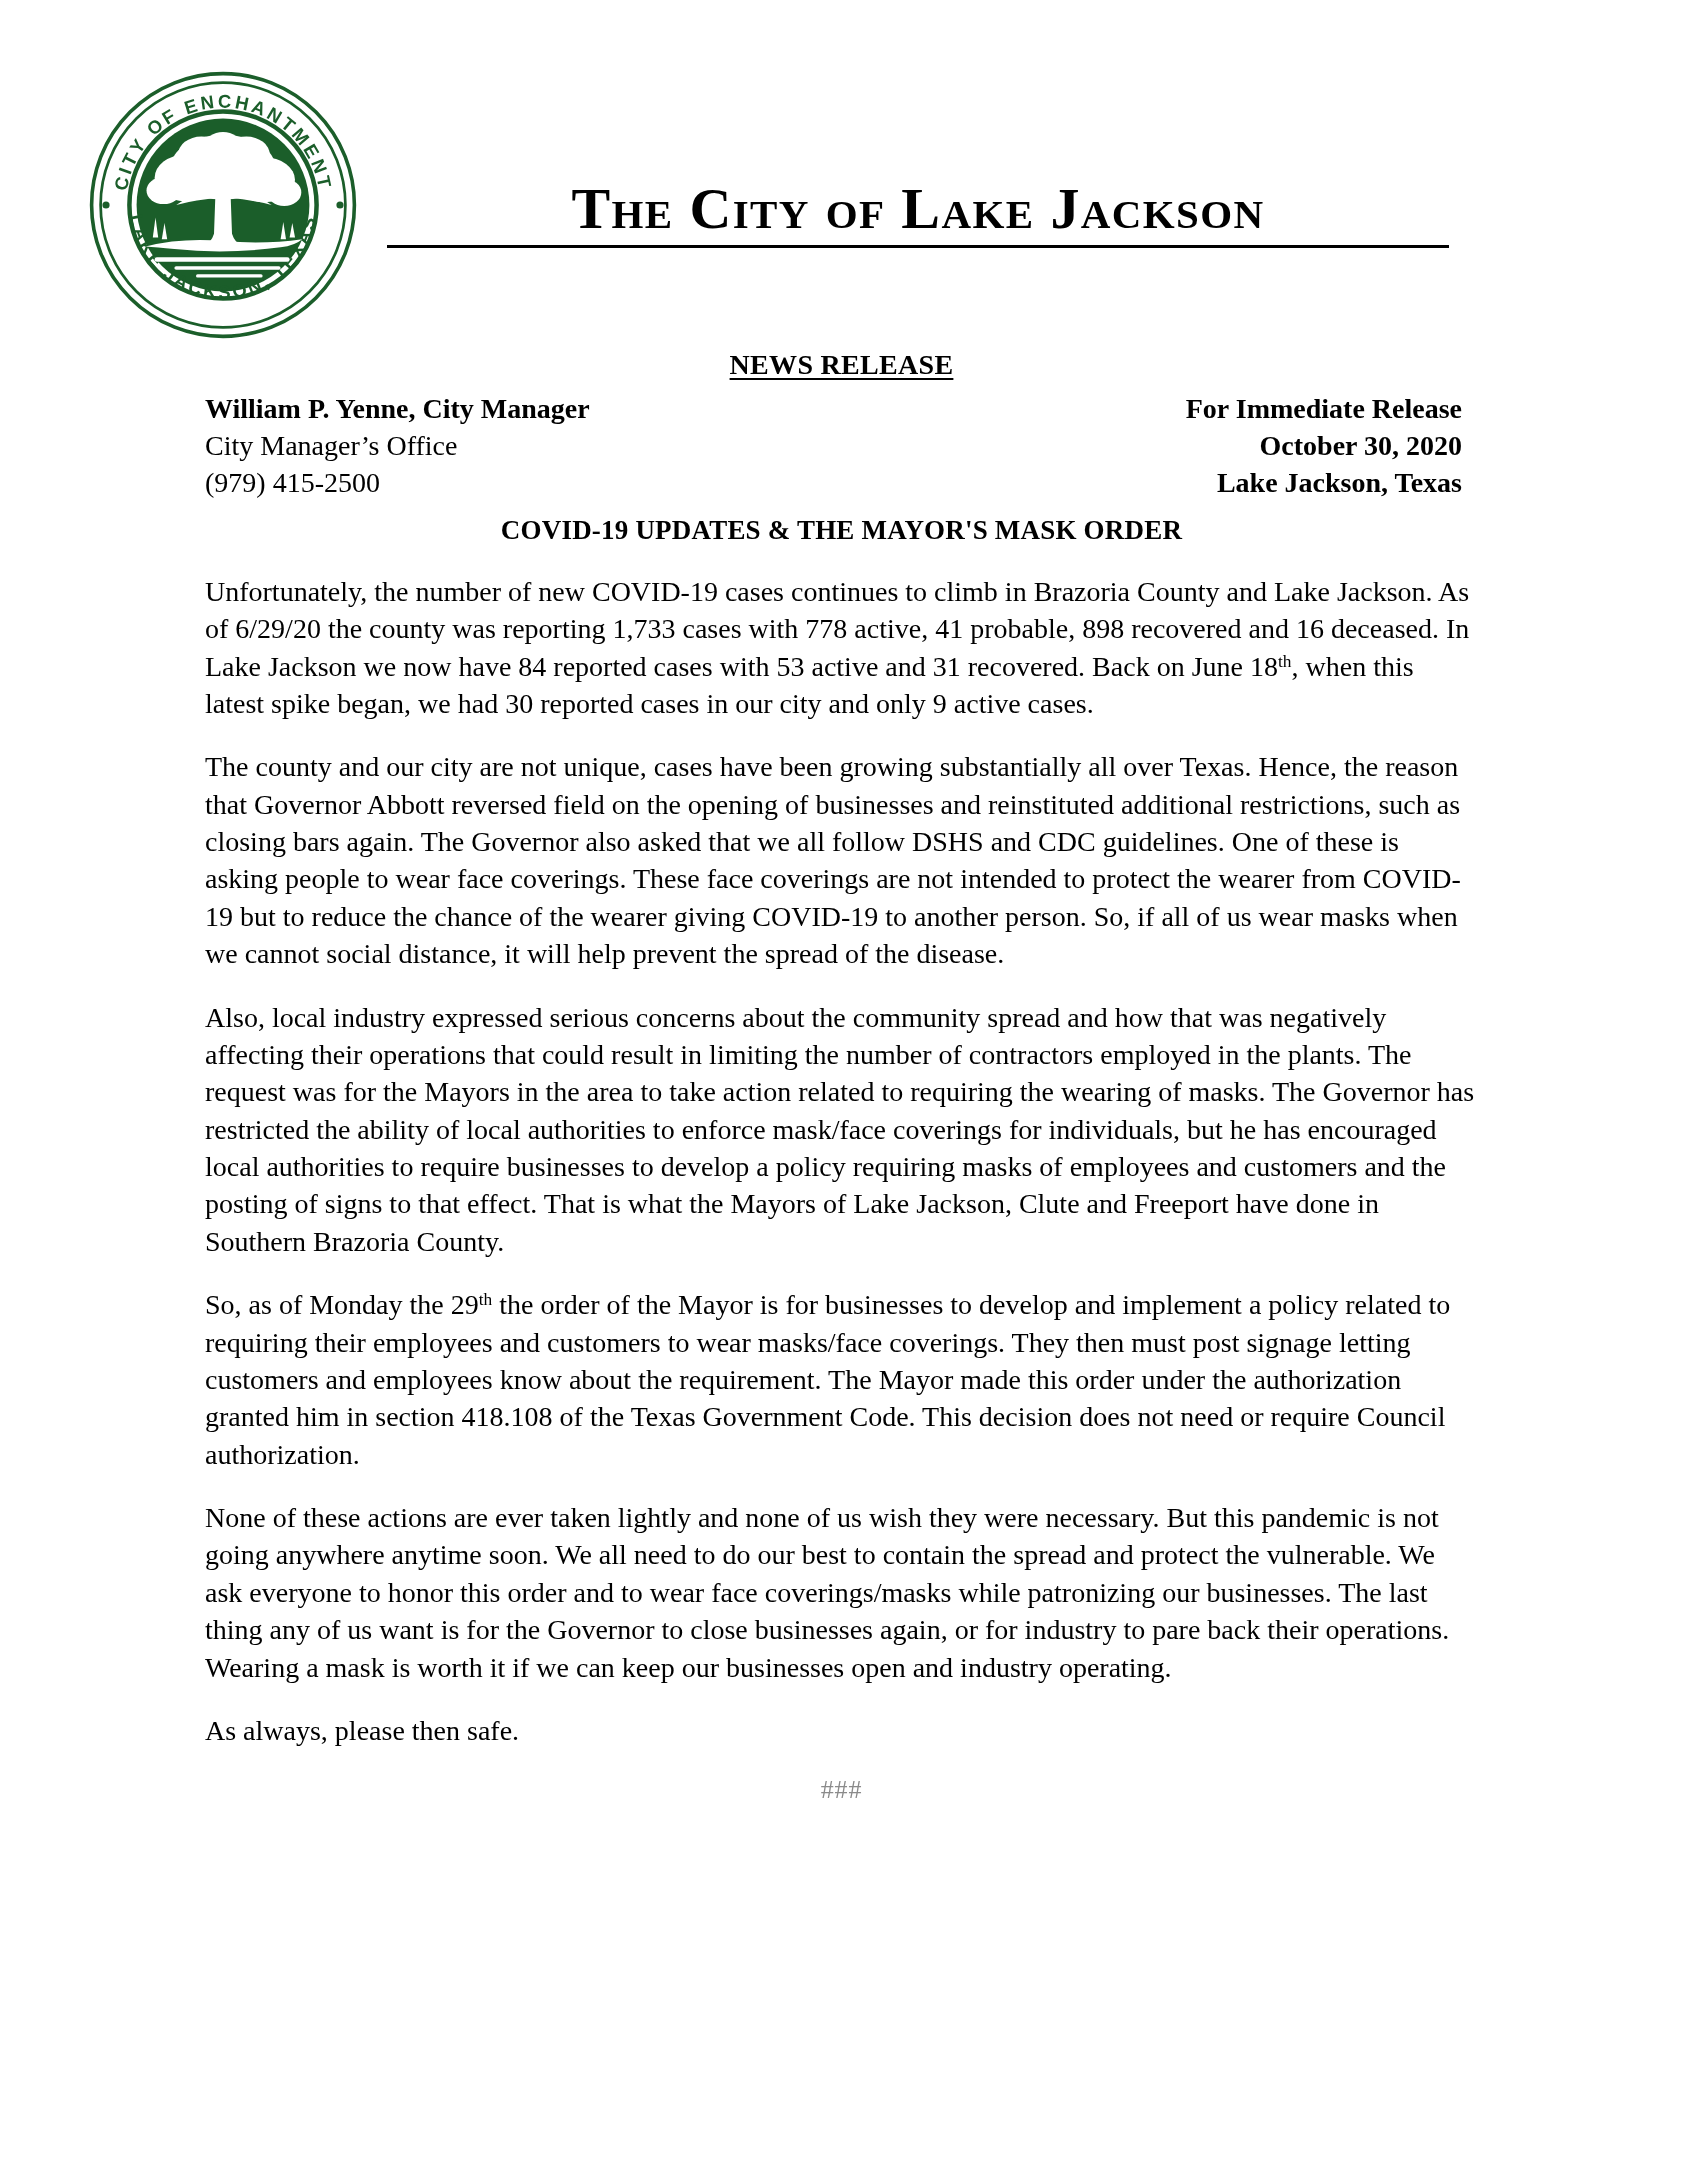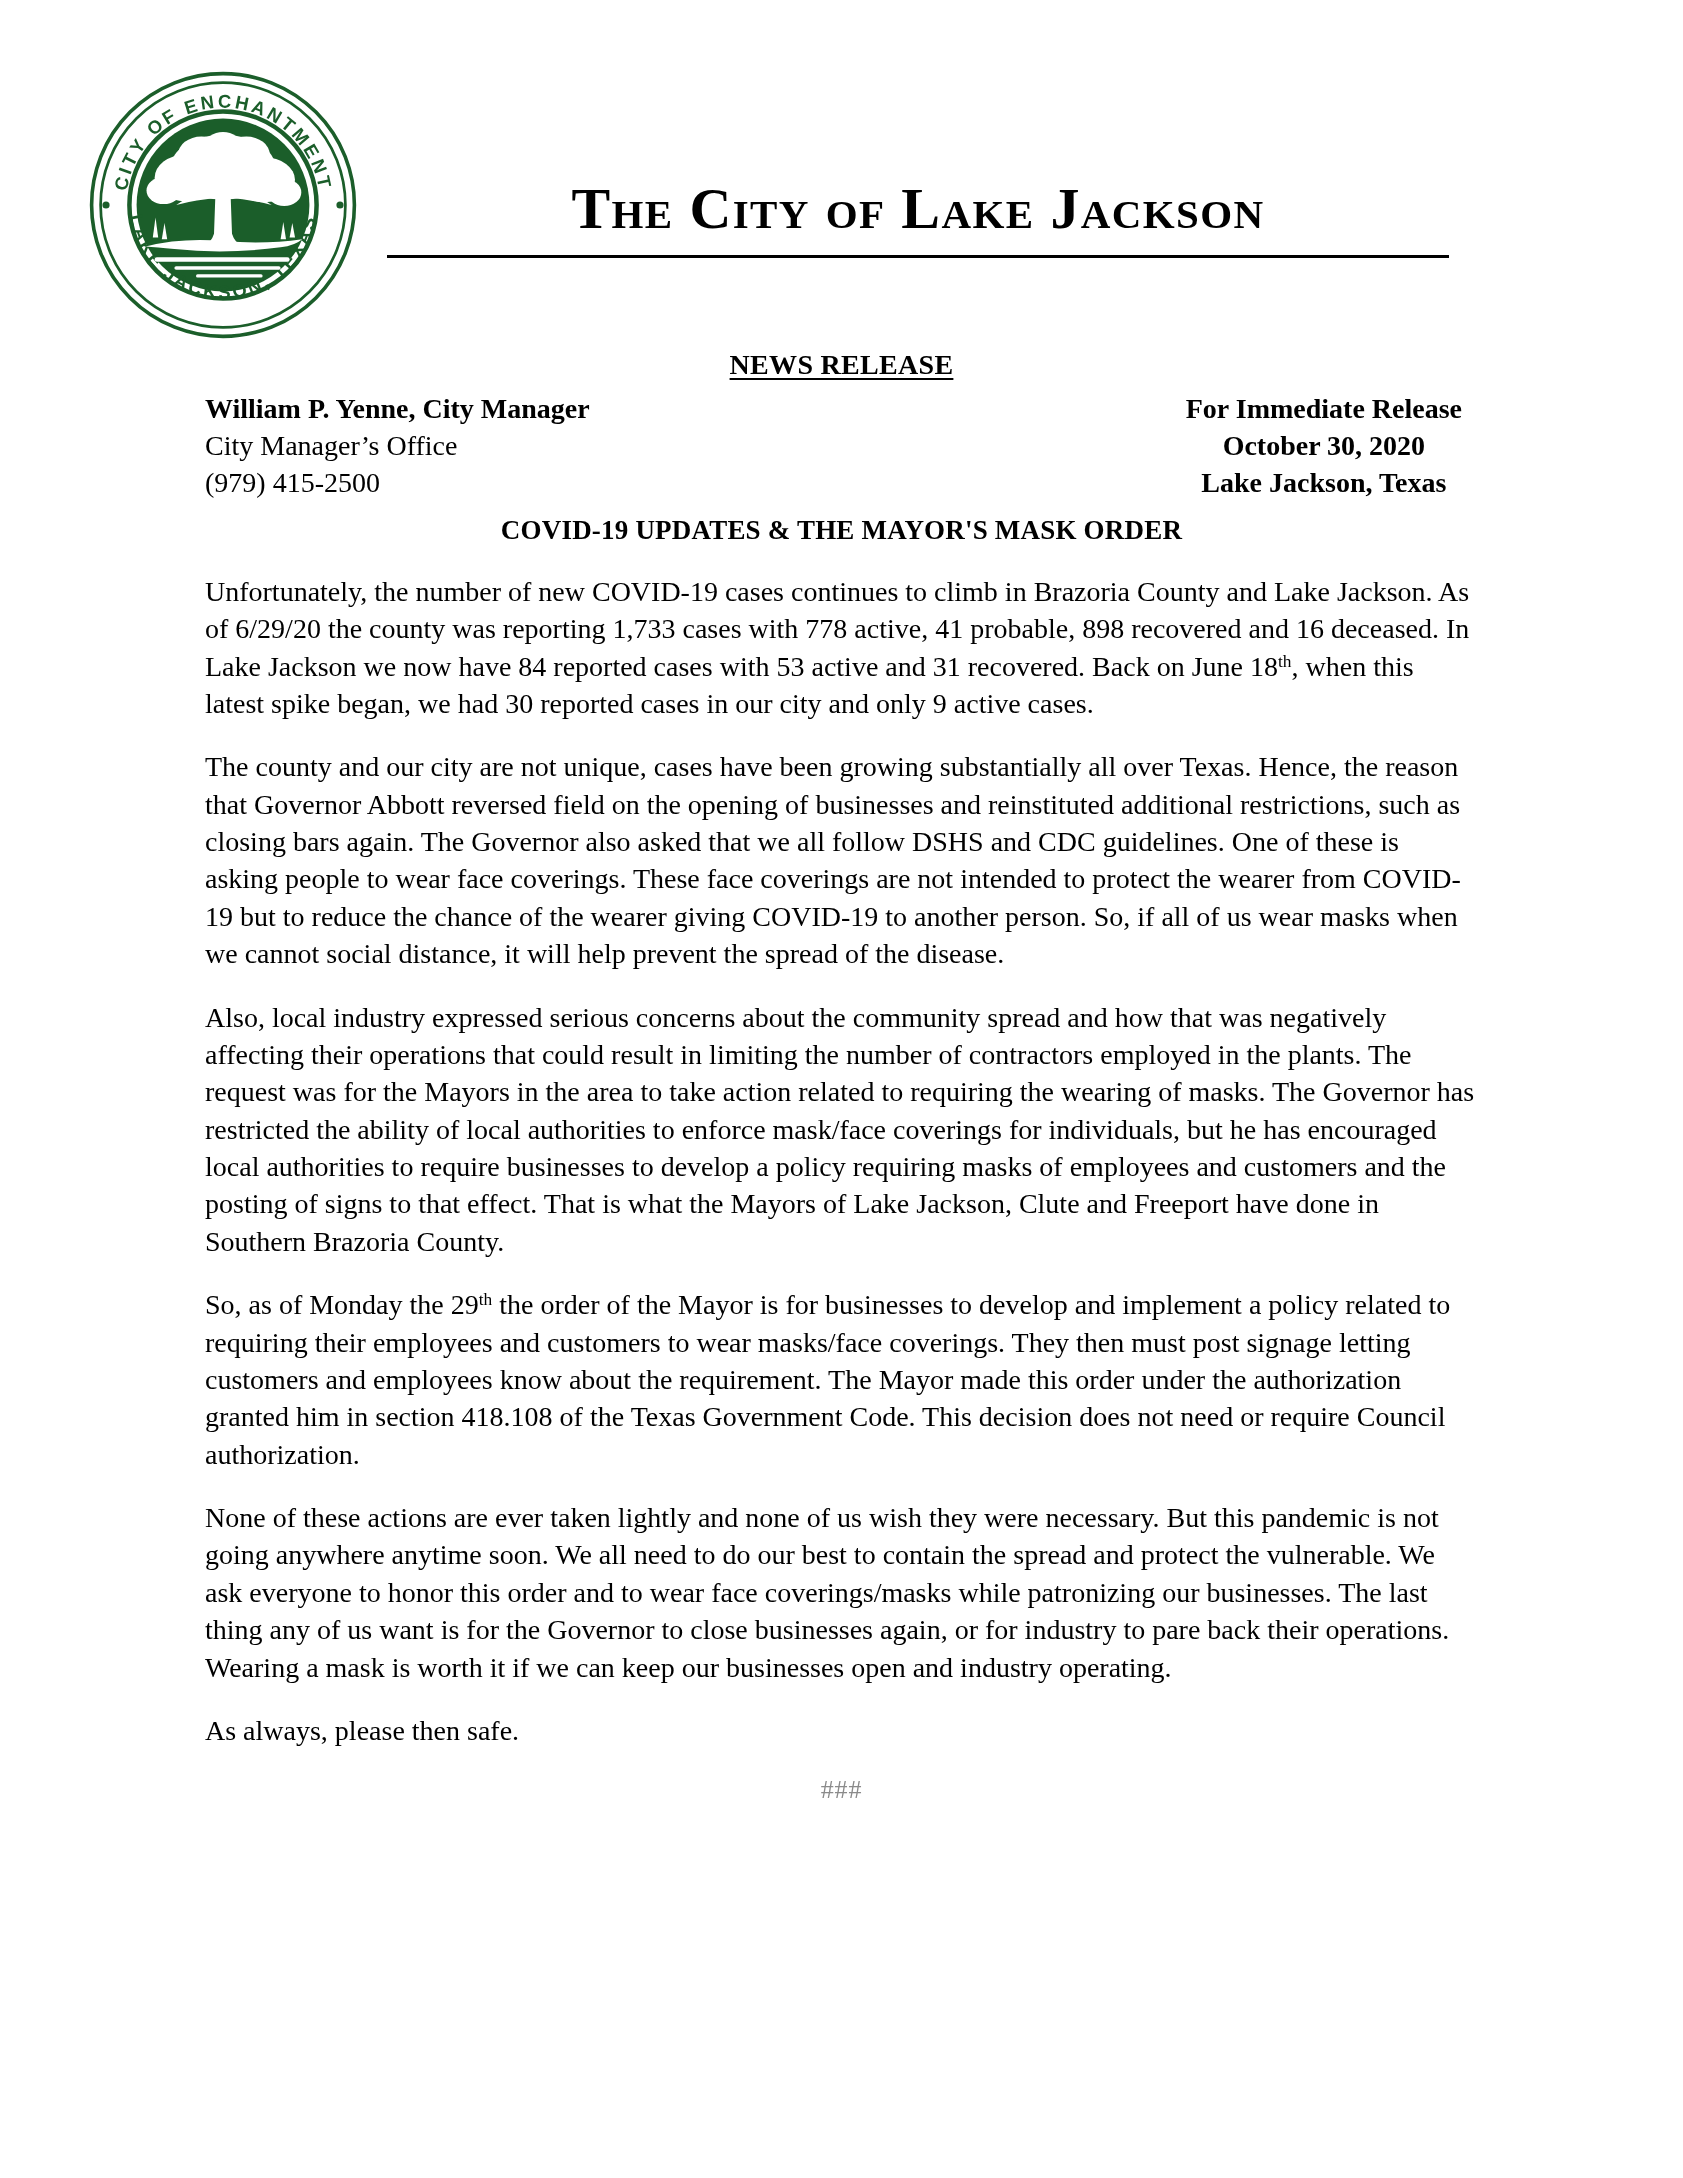--- a/index.html
+++ b/index.html
@@ -48,21 +48,21 @@
   }
 
   .org-title {
     font-family: "Liberation Serif", "DejaVu Serif", serif;
     font-size: 58px;
     font-weight: bold;
     font-variant: small-caps;
     letter-spacing: 1.4px;
     line-height: 1.0;
     white-space: nowrap;
-    padding-bottom: 17px;
+    padding-bottom: 7px;
     border-bottom: 3.6px solid #000;
     display: block;
   }
 
   .org-address {
     font-family: "Liberation Sans", "DejaVu Sans", sans-serif;
     font-size: 18.5px;
     font-weight: normal;
     letter-spacing: 0.2px;
     margin-top: 20px;
@@ -93,21 +93,21 @@
   }
 
   .contact-block {
     display: flex;
     justify-content: space-between;
     margin-top: 10px;
     font-size: 28px;
     line-height: 1.32;
   }
   .contact-left { text-align: left; }
-  .contact-right { text-align: center; padding-right: 16px;}
+  .contact-right { text-align: right; padding-right: 16px;}
   .contact-left .line1 { font-weight: bold; }
   .contact-right div { font-weight: bold; }
 
   .headline-wrap {
     text-align: center;
     margin-top: 13px;
   }
   .headline {
     display: inline-block;
     font-size: 27px;

